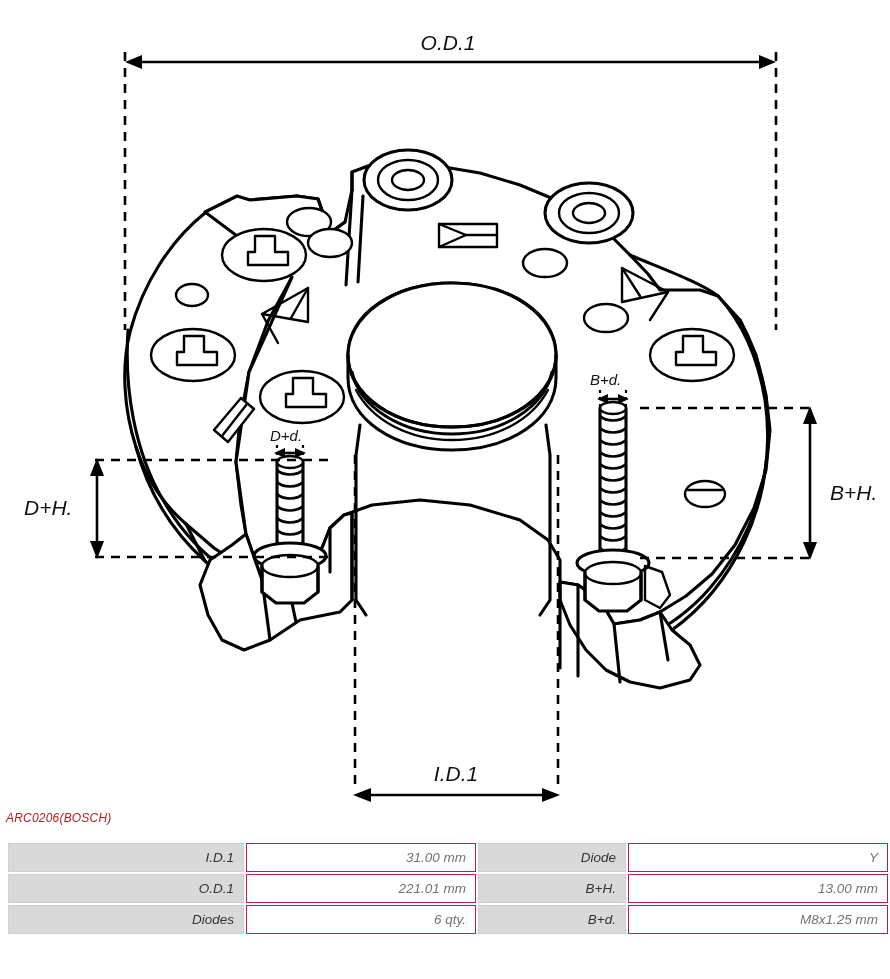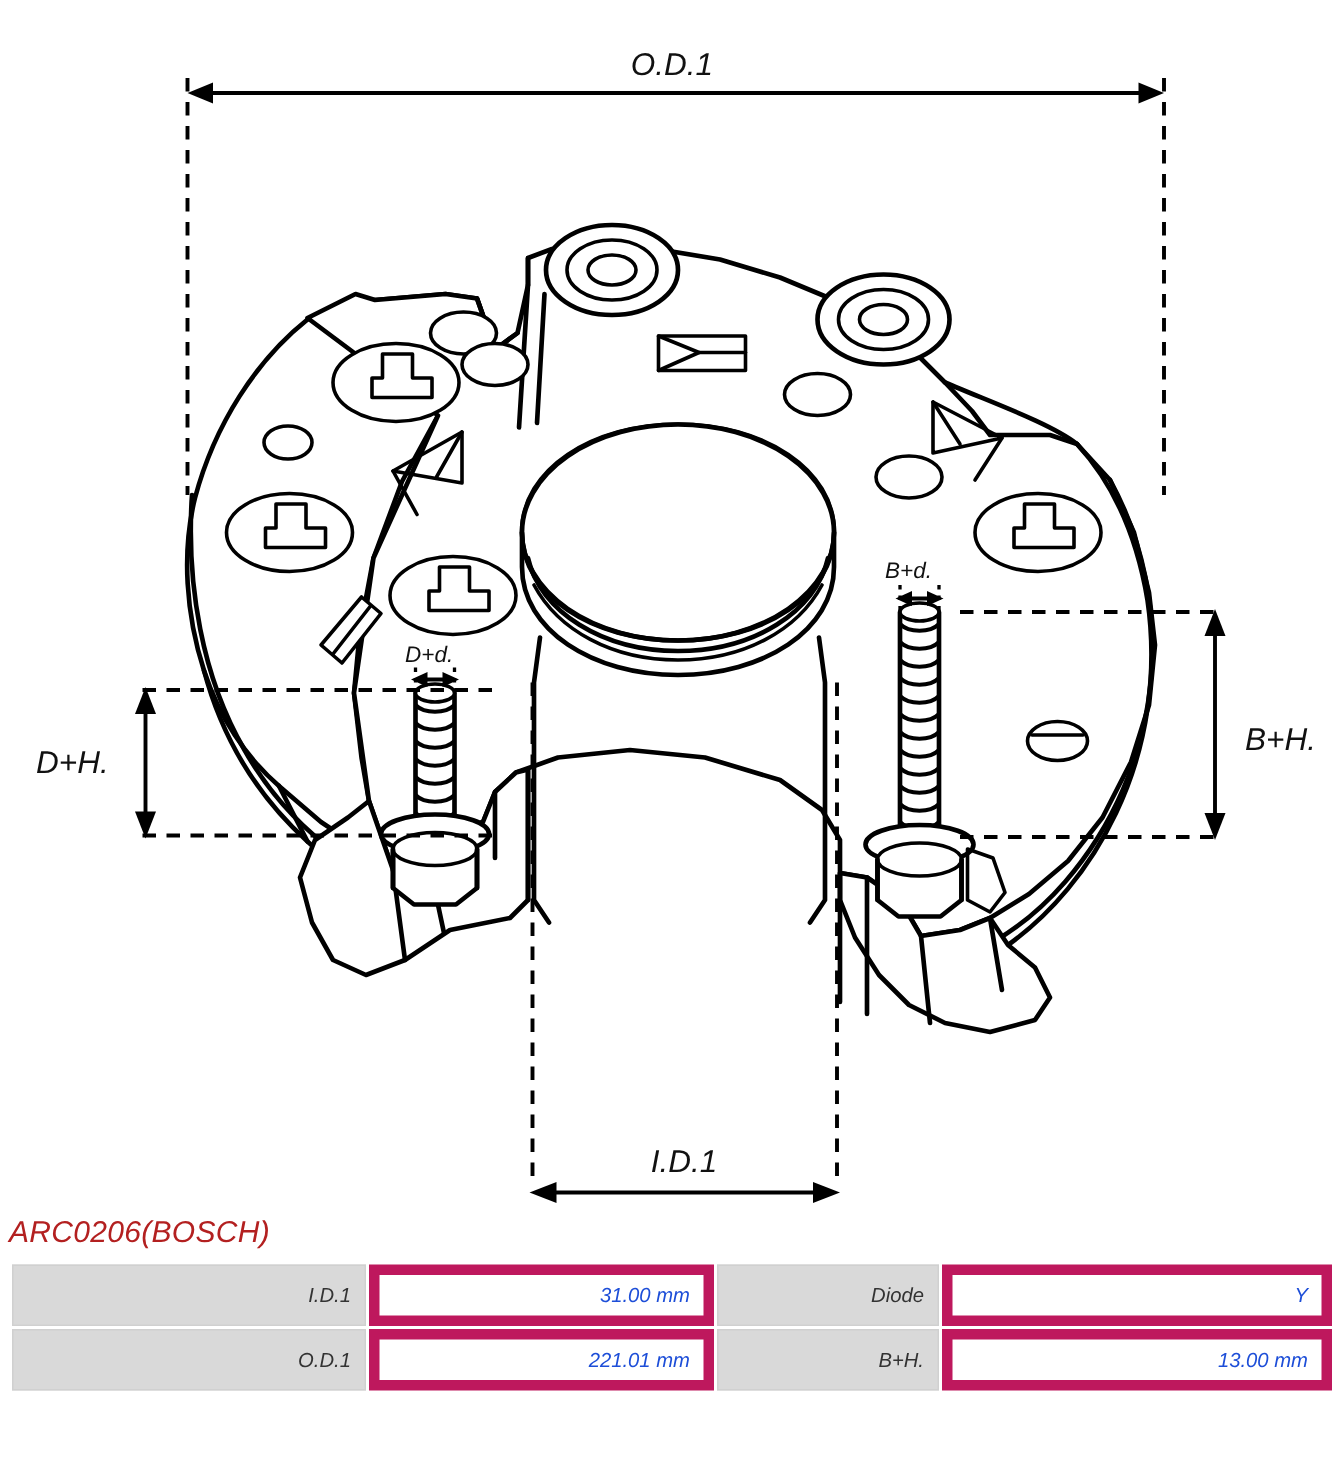--- a/index.html
+++ b/index.html
@@ -11,34 +11,34 @@
   }
   .page{position:relative;width:890px;height:979px;background:#fff;font-style:italic;}
 
   
   .drawing{position:absolute;left:0;top:0;width:890px;height:810px;}
   .drawing svg{display:block;width:890px;height:810px;}
 
   
   .part-title{
     position:absolute;left:6px;top:811px;
-    font-size:20px;letter-spacing:.2px;
+    font-size:12px;letter-spacing:.2px;
     color:#b32020;font-weight:400;white-space:nowrap;
   }
 
   
   .spec-table{
     position:absolute;left:6px;top:841px;
     width:878px;border-collapse:separate;border-spacing:2px 2px;
     table-layout:fixed;
   }
   .spec-table td{
     height:27px;padding:0 9px;font-size:13.5px;
-    vertical-align:middle;text-align:right;color:#1d4ed8;
-    border:7px solid #be185d;background:#fff;
+    vertical-align:middle;text-align:right;color:#737373;
+    border:1px solid #be185d;background:#fff;
   }
   .spec-table td.lbl{
     background:#d9d9d9;border:1px solid #d0d0d0;color:#333;
   }
   .spec-table td.blank{border-color:#e6e6e6;}
   .col-l1{width:236px;} .col-v1{width:230px;}
   .col-l2{width:148px;} .col-v2{width:260px;}
 
   
   .dimtext{font-family:"Liberation Sans","DejaVu Sans",sans-serif;font-size:21px;fill:#111;}
@@ -335,16 +335,22 @@
         <td>31.00 mm</td>
         <td class="lbl">Diode</td>
         <td>Y</td>
       </tr>
       <tr>
         <td class="lbl">O.D.1</td>
         <td>221.01 mm</td>
         <td class="lbl">B+H.</td>
         <td>13.00 mm</td>
       </tr>
+      <tr>
+        <td class="lbl">Diodes</td>
+        <td>6 qty.</td>
+        <td class="lbl">B+d.</td>
+        <td>M8x1.25 mm</td>
+      </tr>
     </tbody>
   </table>
 
 </div>
 
 </body></html>

